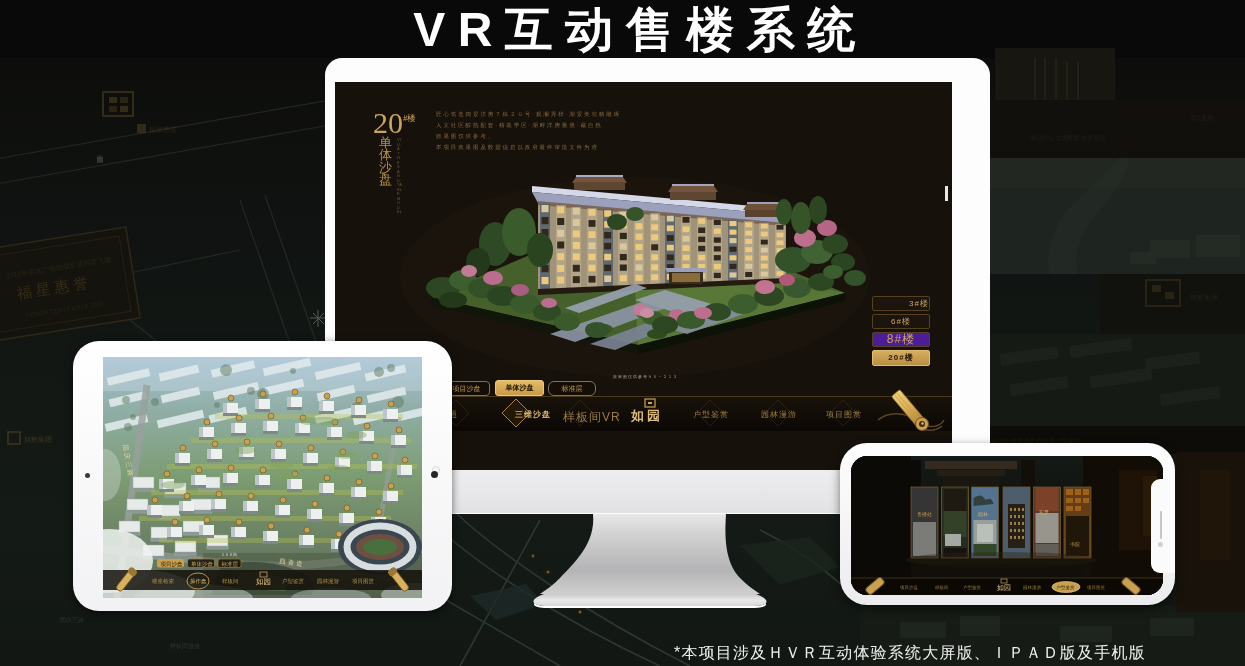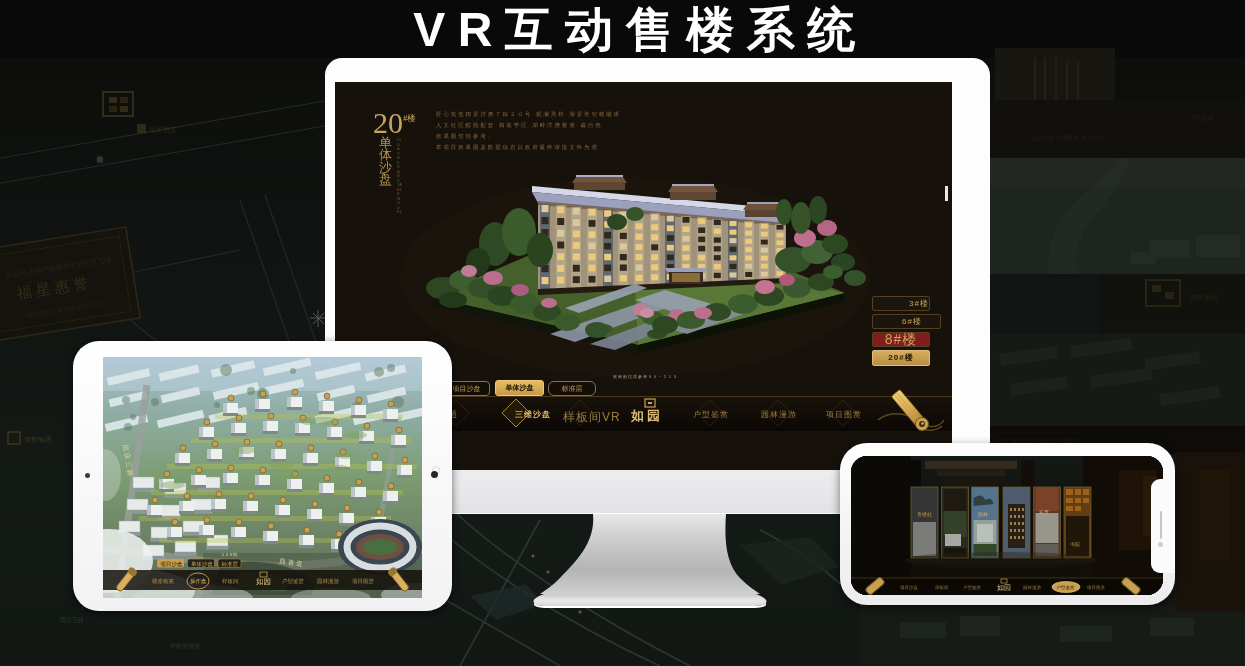--- a/index.html
+++ b/index.html
@@ -410,22 +410,22 @@
 <ellipse cx="498" cy="190" rx="10" ry="7" fill="#3c5e2e" opacity="1"></ellipse>
 <ellipse cx="282" cy="140" rx="10" ry="8" fill="#2c4722" opacity="1"></ellipse>
 <ellipse cx="300" cy="132" rx="9" ry="7" fill="#365428" opacity="1"></ellipse>
 
       <rect x="610" y="104" width="3" height="15" fill="#e8e8e8"></rect>
     </svg>
 
     <div class="abs" style="left:278px;top:292px;color:#cfcabe;font-size:4px;letter-spacing:1px;opacity:0.75;">效果图仅供参考９５－２１３</div>
 
     <div class="abs" style="left:537px;top:214px;width:56px;height:13px;background:#1c150d;border:1px solid #554122;border-radius:2px;color:#c9a45e;font-size:8px;text-align:right;line-height:13px;letter-spacing:1px;">3#楼</div>
-    <div class="abs" style="left:537px;top:232px;width:56px;height:13px;background:#1c150d;border:1px solid #554122;border-radius:2px;color:#c9a45e;font-size:8px;text-align:center;line-height:13px;letter-spacing:1px;padding-left:11px;">6#楼</div>
-    <div class="abs" style="left:537px;top:250px;width:56px;height:13px;background:#7f1d1d;border:1px solid #554122;border-radius:2px;color:#c9a45e;font-size:14px;text-align:center;line-height:13px;letter-spacing:1px;">8#楼</div>
+    <div class="abs" style="left:537px;top:232px;width:56px;height:13px;background:#1c150d;border:1px solid #554122;border-radius:2px;color:#c9a45e;font-size:8px;text-align:center;line-height:13px;letter-spacing:1px;">6#楼</div>
+    <div class="abs" style="left:537px;top:250px;width:56px;height:13px;background:#4c1d95;border:1px solid #554122;border-radius:2px;color:#c9a45e;font-size:12px;text-align:center;line-height:13px;letter-spacing:1px;">8#楼</div>
     <div class="abs" style="left:537px;top:268px;width:56px;height:14px;background:linear-gradient(180deg,#d6ac5e,#b98f42);border:1px solid #e2bc70;border-radius:2px;color:#241806;font-size:8px;font-weight:bold;text-align:center;line-height:14px;letter-spacing:1px;">20#楼</div>
 
     <div class="abs" style="left:108px;top:299px;width:45px;height:13px;background:#140e07;border:1px solid #7f725a;border-radius:4px;color:#c0984e;font-size:7px;text-align:center;line-height:13px;">项目沙盘</div>
     <div class="abs" style="left:160px;top:298px;width:47px;height:14px;background:linear-gradient(180deg,#e5bc68,#c89a48);border:1px solid #ecc97c;border-radius:3px;color:#1f1504;font-size:7px;font-weight:bold;text-align:center;line-height:14px;">单体沙盘</div>
     <div class="abs" style="left:213px;top:299px;width:46px;height:13px;background:#140e07;border:1px solid #7f725a;border-radius:6px;color:#c0984e;font-size:7px;text-align:center;line-height:13px;">标准层</div>
 
     <div class="abs" style="left:0;top:314px;width:617px;height:34px;background:linear-gradient(180deg,#18120a,#0b0704);border-top:1px solid #4a3a1a;"></div>
     <svg class="abs" style="left:0;top:314px" width="617" height="34" viewBox="0 0 617 34">
       <g stroke="#3e3018" fill="none" opacity="0.55">
         <path d="M121,4 l13,13 l-13,13 l-13,-13 z"></path>
@@ -931,14 +931,15 @@
       </g>
     </svg>
   </div>
 
   <div class="abs" style="left:1151px;top:479px;width:24px;height:94px;background:#fbfbfb;border-radius:9px 0 0 9px;"></div>
 
   <div class="abs" style="left:1160px;top:511px;width:2px;height:28px;background:#c6c6c6;border-radius:1px;"></div>
 
   <div class="abs" style="left:1158px;top:542px;width:5px;height:5px;border-radius:50%;background:#cfcfcf;"></div>
 
+  <div class="abs" style="left:674px;top:643px;color:#f0f0f0;font-size:16px;letter-spacing:1.2px;">*本项目涉及ＨＶＲ互动体验系统大屏版、ＩＰＡＤ版及手机版</div>
 
 </div>
 
 </body></html>

